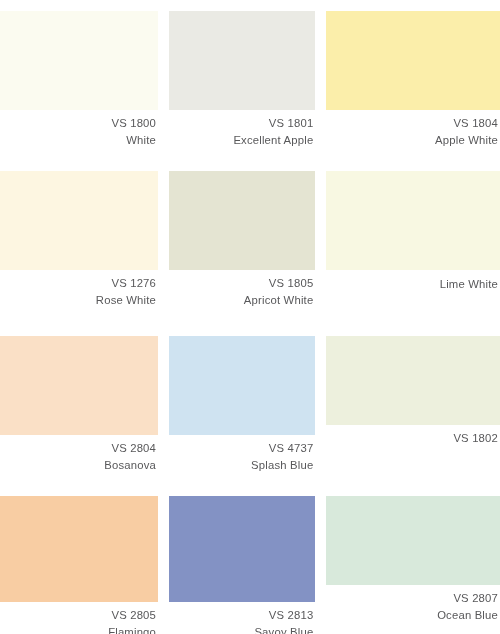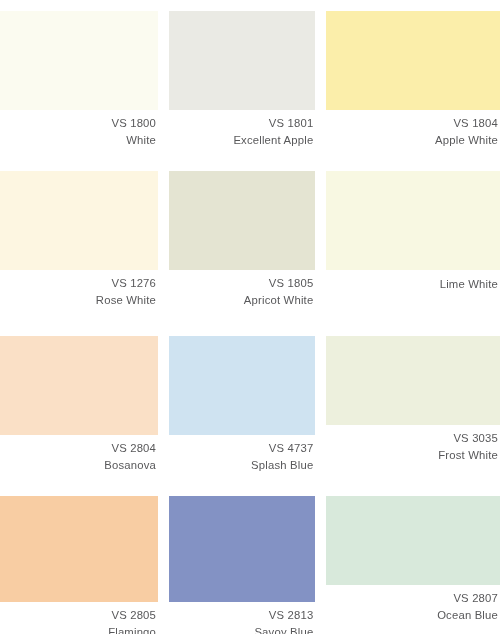--- a/index.html
+++ b/index.html
@@ -137,22 +137,21 @@
       <div class="swatch-cell col-2">
         <div class="swatch-chip chip-h-full" style="background: rgb(207, 227, 241);"></div>
         <div class="swatch-labels">
           <span class="swatch-code">VS 4737</span>
           <span class="swatch-name">Splash Blue</span>
         </div>
       </div>
       <div class="swatch-cell col-3">
         <div class="swatch-chip chip-h-mid" style="background: rgb(237, 240, 221);"></div>
         <div class="swatch-labels">
-          <span class="swatch-code">VS 3035</span>
-          <span class="swatch-name">Frost White</span>
+          <span class="swatch-code">VS 1802</span>
         </div>
       </div>
     </div>
     <div class="swatch-row row-4">
       <div class="swatch-cell col-1">
         <div class="swatch-chip chip-h-tall" style="background: rgb(248, 205, 163);"></div>
         <div class="swatch-labels">
           <span class="swatch-code">VS 2805</span>
           <span class="swatch-name">Flamingo</span>
         </div>

